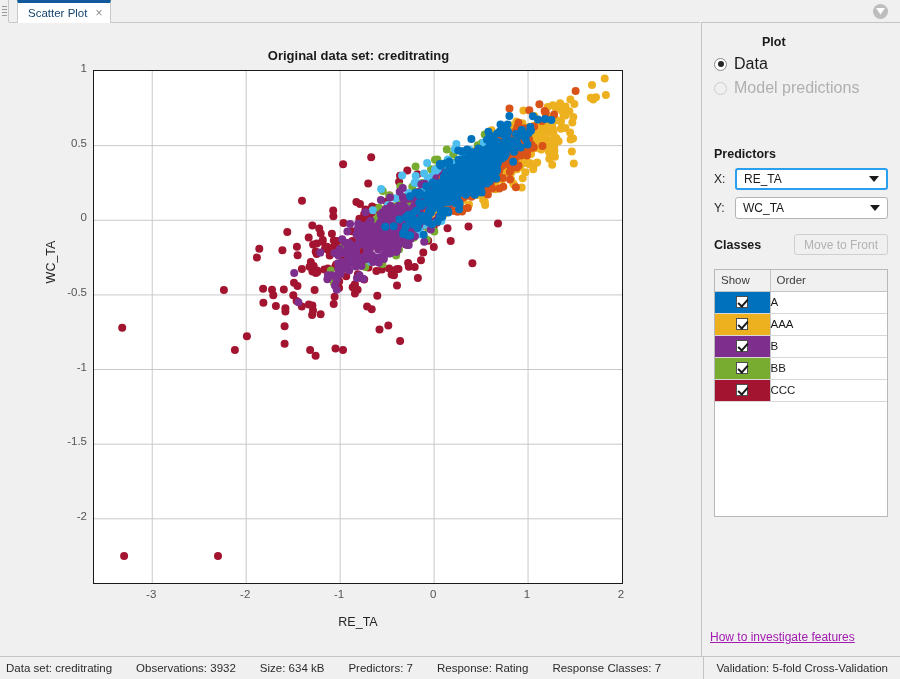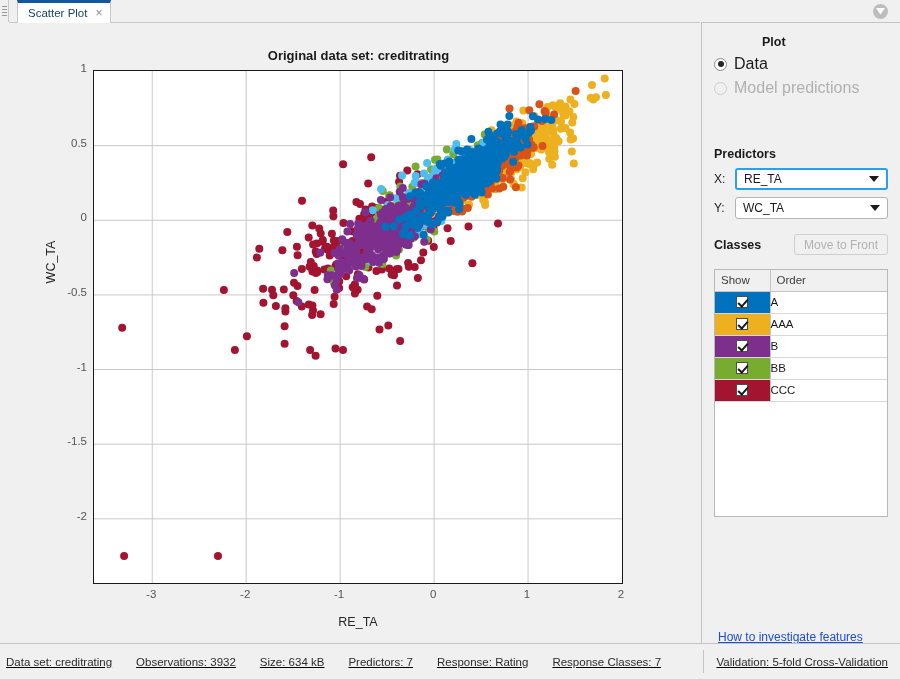--- a/index.html
+++ b/index.html
@@ -139,29 +139,29 @@
     display: inline-block; width: 12px; height: 12px; background: #fff;
     border: 1px solid #4d4d4d; position: relative; vertical-align: middle; cursor: pointer;
   }
   .cbx::after {
     content: ""; position: absolute; left: 3px; top: 0px;
     width: 4px; height: 8px; border: solid #1a1a1a; border-width: 0 2px 2px 0;
     transform: rotate(42deg);
   }
 
   .helplink {
-    position: absolute; left: 16px; bottom: 12px;
-    font-size: 12px; color: #1d4ed8; text-decoration: underline; cursor: pointer;
+    position: absolute; left: 8px; bottom: 12px;
+    font-size: 12px; color: #a21caf; text-decoration: underline; cursor: pointer;
   }
 
   
   .statusbar {
-    position: absolute; left: 0; bottom: 0; width: 900px; height: 36px;
+    position: absolute; left: 0; bottom: 0; width: 900px; height: 23px;
     background: #f0f0f0; border-top: 1px solid #c4c4c4;
-    display: flex; align-items: center; text-decoration: underline;
+    display: flex; align-items: center;
   }
   .statusbar .cell {
     font-size: 11.5px; color: #2b2b2b; padding: 0 12px; white-space: nowrap;
   }
   .statusbar .cell.first { padding-left: 6px; }
   .statusbar .spacer { flex: 1; }
   .statusbar .sep {
     width: 1px; height: 23px; background: #c4c4c4;
   }
 </style>

